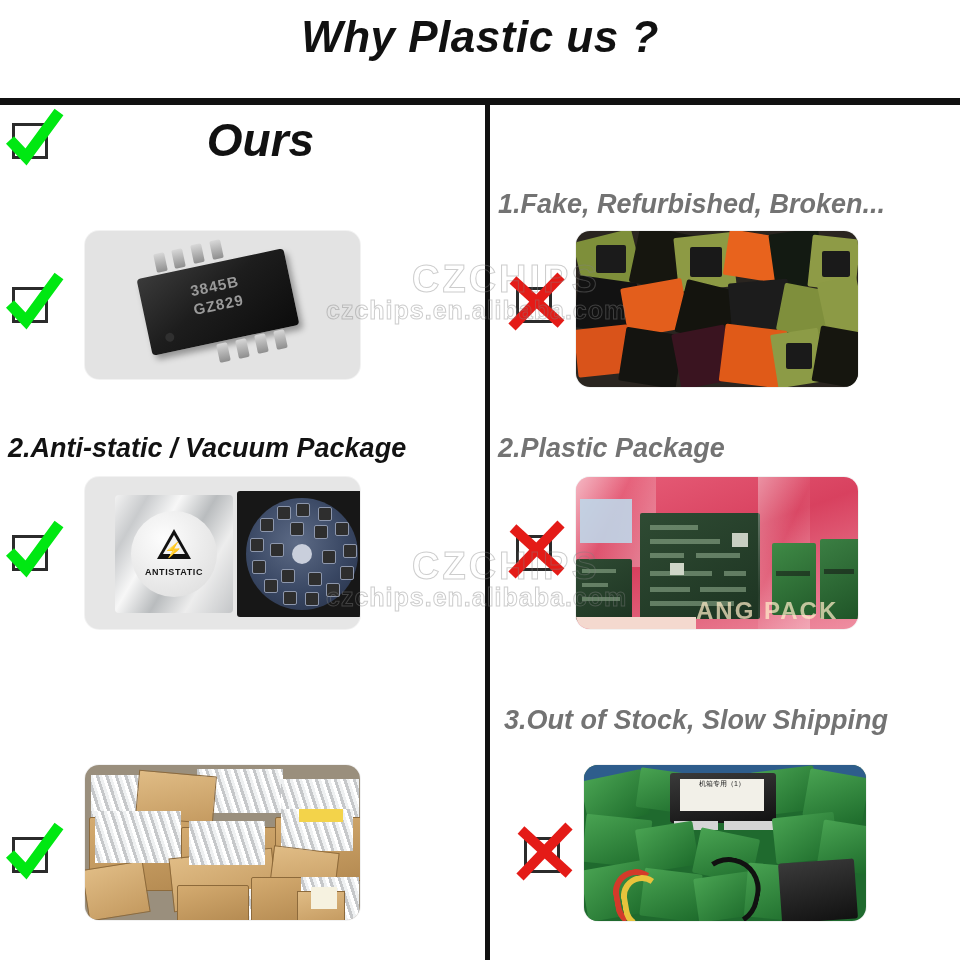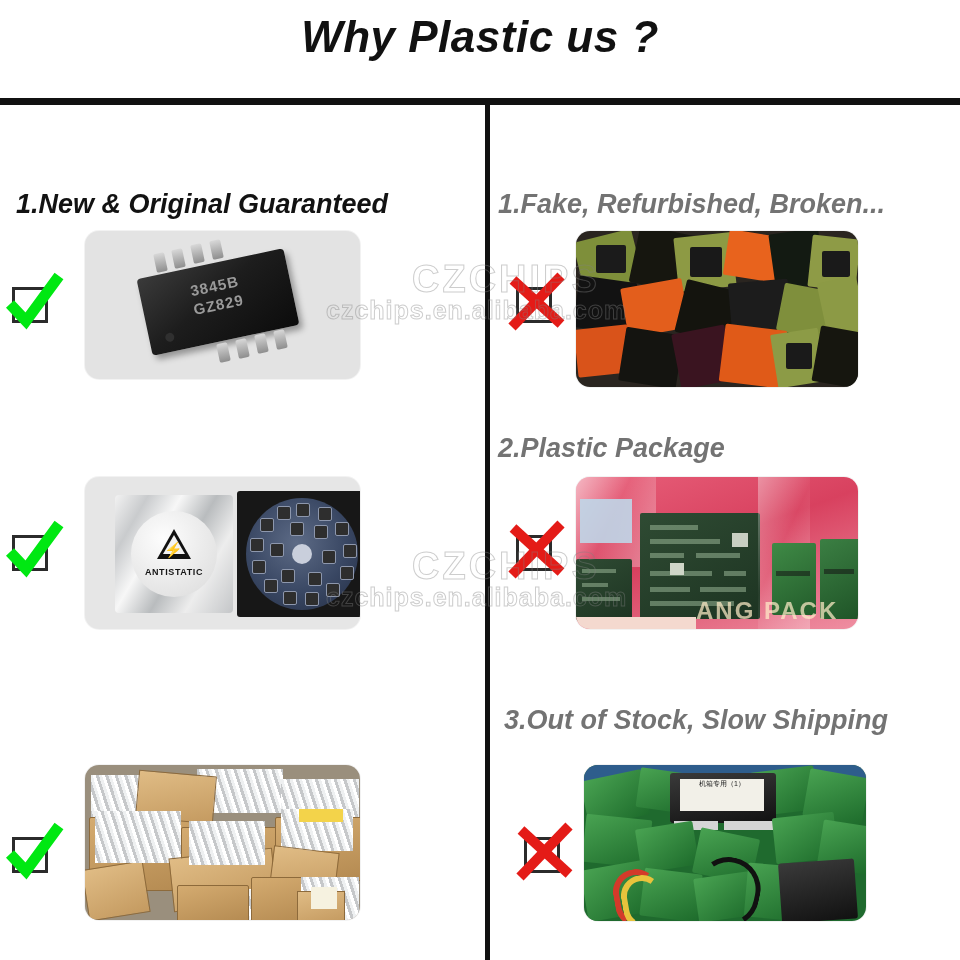--- a/index.html
+++ b/index.html
@@ -333,23 +333,31 @@
 </head>
 <body>
 
 <div class="page-title">Why Plastic us ?</div>
 
 <div class="hrule"></div>
 <div class="vrule"></div>
 
 <div class="col col-ours">
 
+  <div class="col-head">
+    <div class="mark" style="left:8px; top:6px;">
+      <div class="box"></div>
+      <svg viewBox="0 0 62 62">
+        <path d="M8 32 L24 49 L57 4" fill="none" stroke="#00e812" stroke-width="11" stroke-linecap="butt" stroke-linejoin="miter"></path>
+      </svg>
+    </div>
+    <div class="col-head-label">Ours</div>
+  </div>
 
   <div class="row" style="top:86px; height:258px;">
-    <div class="row-label" style="left:16px; top:0px; width:460px; font-size:27px;">1.New &amp; Original Guaranteed</div>
 
     <div class="mark" style="left:8px; top:92px;">
       <div class="box"></div>
       <svg viewBox="0 0 62 62">
         <path d="M8 32 L24 49 L57 4" fill="none" stroke="#00e812" stroke-width="11"></path>
       </svg>
     </div>
 
     <div class="row-photo photo-chip" style="left:85px; top:42px; width:275px; height:148px;">
       <div class="chip-pin" style="left:70px; top:22px; transform:rotate(-12deg);"></div>
@@ -362,20 +370,21 @@
         <div class="chip-dot"></div>
       </div>
       <div class="chip-pin" style="left:133px; top:112px; transform:rotate(-12deg);"></div>
       <div class="chip-pin" style="left:152px; top:108px; transform:rotate(-12deg);"></div>
       <div class="chip-pin" style="left:171px; top:103px; transform:rotate(-12deg);"></div>
       <div class="chip-pin" style="left:190px; top:99px; transform:rotate(-12deg);"></div>
     </div>
   </div>
 
   <div class="row" style="top:330px; height:262px;">
+    <div class="row-label" style="left:8px; top:0px; width:470px; font-size:27px;">2.Anti-static / Vacuum Package</div>
 
     <div class="mark" style="left:8px; top:96px;">
       <div class="box"></div>
       <svg viewBox="0 0 62 62">
         <path d="M8 32 L24 49 L57 4" fill="none" stroke="#00e812" stroke-width="11"></path>
       </svg>
     </div>
 
     <div class="row-photo photo-bag" style="left:85px; top:44px; width:275px; height:152px;">
       <div class="bag">

